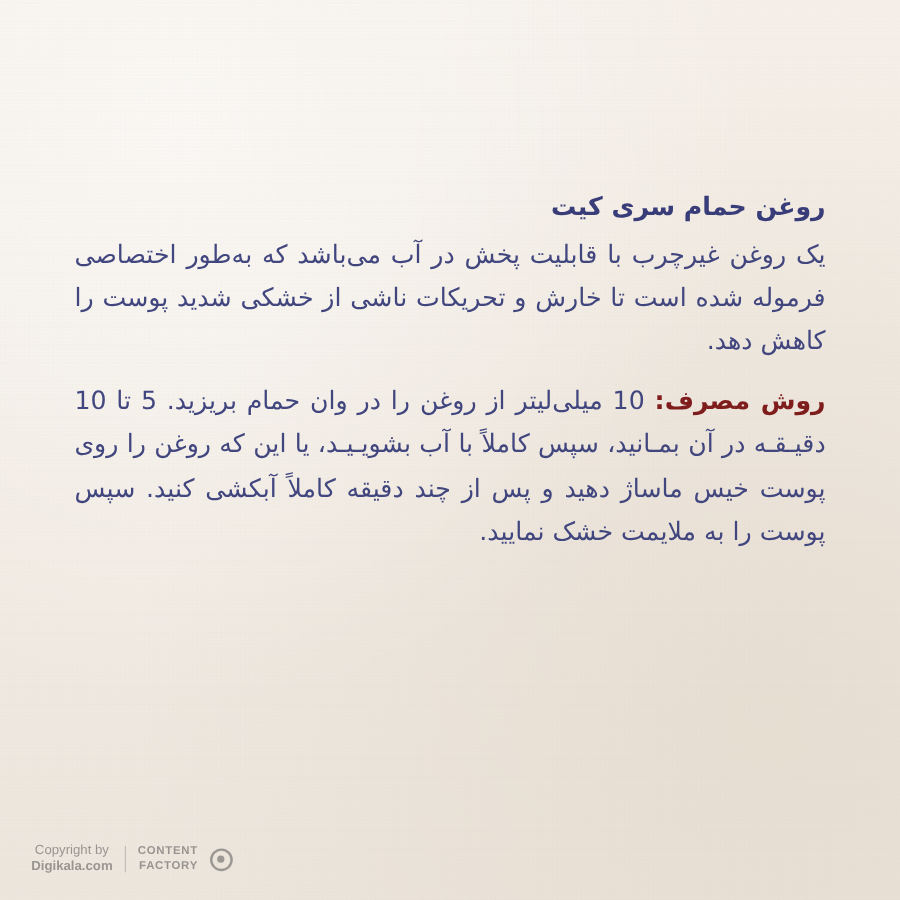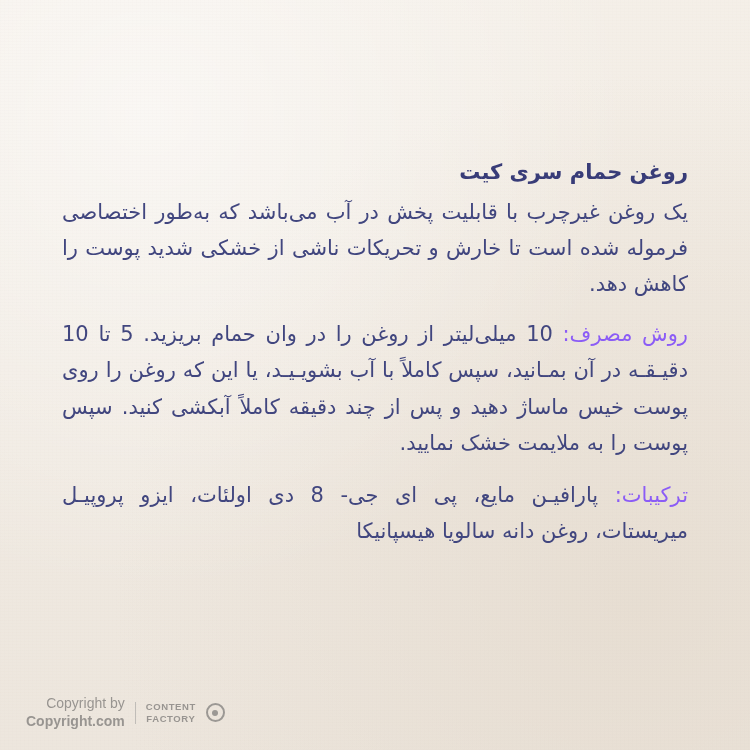--- a/index.html
+++ b/index.html
@@ -53,22 +53,22 @@
 
   .para {
     font-size: 21px;
     line-height: 1.72;
     color: #41467f;
     margin: 0 0 16px 0;
   }
   .para.tight { margin-bottom: 14px; }
 
   .lbl {
-    font-weight: normal;
-    color: #8b5cf6;
+    font-weight: bold;
+    color: #7f1d1d;
   }
 
   
   .watermark {
     position: absolute;
     left: 26px;
     bottom: 20px;
     display: flex;
     align-items: center;
     gap: 10px;
@@ -91,40 +91,40 @@
     left: 50%;
     top: 50%;
     width: 6px;
     height: 6px;
     margin: -3px 0 0 -3px;
     background: #8e8b88;
     border-radius: 50%;
   }
   .wm-text {
     direction: ltr;
-    text-align: center;
+    text-align: right;
     font-family: "Liberation Sans", sans-serif;
     font-size: 9.5px;
     line-height: 1.25;
     letter-spacing: 0.6px;
     color: #8a8784;
     font-weight: bold;
     text-transform: uppercase;
   }
   .wm-sep {
     width: 1px;
     height: 22px;
     background: #b9b6b2;
     flex: 0 0 auto;
   }
   .wm-copy {
     direction: ltr;
-    text-align: right;
+    text-align: center;
     font-family: "Liberation Sans", sans-serif;
-    font-size: 14px;
+    font-size: 11px;
     line-height: 1.25;
     color: #8a8784;
   }
   .wm-copy .brand { font-weight: bold; }
 </style>
 </head>
 <body>
 
 <div class="paper"></div>
 <div class="grain"></div>
@@ -134,34 +134,30 @@
   <h1 class="title">روغن حمام سری کیت</h1>
 
   <p class="para tight">یک روغن غیرچرب با قابلیت پخش در آب می‌باشد که به‌طور اختصاصی فرموله شده است تا خارش و تحریکات ناشی از خشکی شدید پوست را کاهش دهد.</p>
 
   <p class="para">
     <span class="lbl">روش مصرف:</span>
     <span>10 میلی‌لیتر از روغن را در وان حمام بریزید. 5 تا 10 دقیـقـه در آن بمـانید، سپس کاملاً با آب بشویـیـد، یا این که روغن را روی پوست خیس ماساژ دهید و پس از چند دقیقه کاملاً آبکشی کنید. سپس پوست را به ملایمت خشک نمایید.</span>
   </p>
 
 
-  <p class="para">
-    <span class="lbl">ترکیبات:</span>
-    <span>پارافیـن مایع، پی ای جی- 8 دی اولئات، ایزو پروپیـل میریستات، روغن دانه سالویا هیسپانیکا</span>
-  </p>
 
 </div>
 
 <div class="watermark">
   <span class="wm-logo">
     <span class="ring"></span>
     <span class="dot"></span>
   </span>
   <span class="wm-text">
     <span>CONTENT</span><br>
     <span>FACTORY</span>
   </span>
   <span class="wm-sep"></span>
   <span class="wm-copy">
     <span>Copyright by</span><br>
-    <span class="brand">Copyright.com</span>
+    <span class="brand">Digikala.com</span>
   </span>
 </div>
 
 </body></html>

